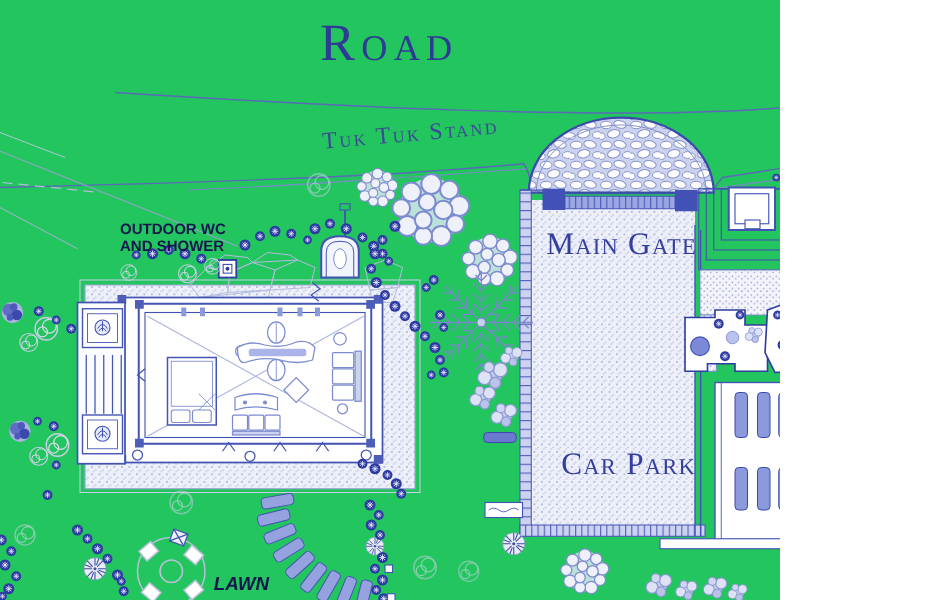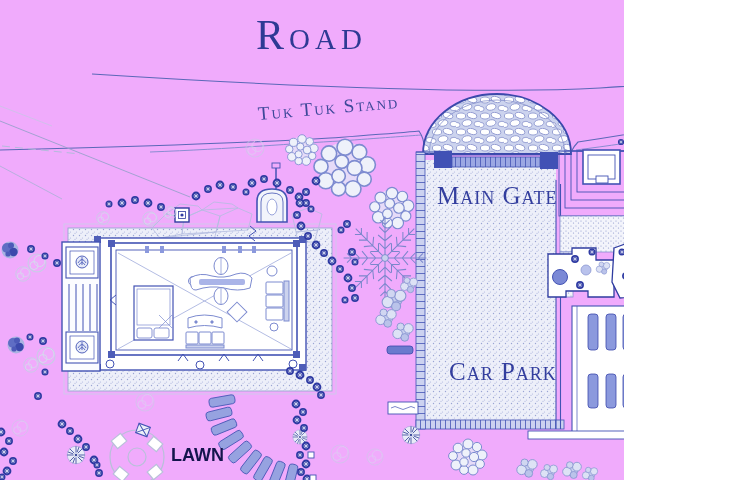--- a/index.html
+++ b/index.html
@@ -1,29 +1,29 @@
 <!DOCTYPE html>
 <html><head>
 <meta charset="utf-8">
 <style>
   html,body{margin:0;padding:0;background:#fff;}
-  #stage{position:relative;width:624px;height:480px;background:#f0abfc;overflow:hidden;
+  #stage{position:relative;width:624px;height:480px;background:#22c55e;overflow:hidden;
          font-family:"Liberation Serif","DejaVu Serif",serif;}
   #plan-svg{position:absolute;left:0;top:0;}
   .serifcap{position:absolute;font-family:"Liberation Serif","DejaVu Serif",serif;
             font-variant:small-caps;white-space:nowrap;color:#323d9c;}
   #road-label{left:256px;top:11px;font-size:42px;letter-spacing:5px;color:#2e3a94;}
   #tuktuk-label{left:259px;top:103px;font-size:19px;letter-spacing:2px;color:#3d4899;
                 transform:rotate(-5deg);transform-origin:left bottom;}
   #maingate-label{left:437px;top:182px;font-size:25px;letter-spacing:1px;color:#333e9e;}
   #carpark-label{left:449px;top:358px;font-size:25px;letter-spacing:1px;color:#333e9e;}
   .sans{position:absolute;font-family:"Liberation Sans","DejaVu Sans",sans-serif;
         font-weight:bold;color:#14154d;white-space:nowrap;}
   #wc-label{left:96px;top:176px;font-size:12px;line-height:14px;}
-  #lawn-label{left:171px;top:445px;font-size:18px;}
+  #lawn-label{left:171px;top:459px;font-size:15px;font-style:italic;}
 </style>
 </head>
 <body>
 
 <div id="stage">
 <svg id="plan-svg" width="740" height="480" viewBox="0 0 740 480">
 <defs>
   <pattern id="stipple" width="6" height="6" patternUnits="userSpaceOnUse">
     <rect width="6" height="6" fill="#edeff9"></rect>
     <circle cx="1.5" cy="1.5" r="0.7" fill="#9aa4d4"></circle>
@@ -478,14 +478,18 @@
   <use href="#sdot" transform="translate(38,396) scale(0.9)"></use>
   <use href="#sdot" transform="translate(621,142) scale(0.7)"></use>
         <use href="#sdot" transform="translate(631,147) scale(0.7)"></use>
 </g>
 </svg>
 
 <div id="road-label" class="serifcap">Road</div>
 <div id="tuktuk-label" class="serifcap">Tuk Tuk Stand</div>
 <div id="carpark-label" class="serifcap">Car Park</div>
 <div id="maingate-label" class="serifcap">Main Gate</div>
+<div id="wc-label" class="sans">
+  <span style="display:block">OUTDOOR WC</span>
+  <span style="display:block">AND SHOWER</span>
+</div>
 <div id="lawn-label" class="sans">LAWN</div>
 </div>
 
 </body></html>

